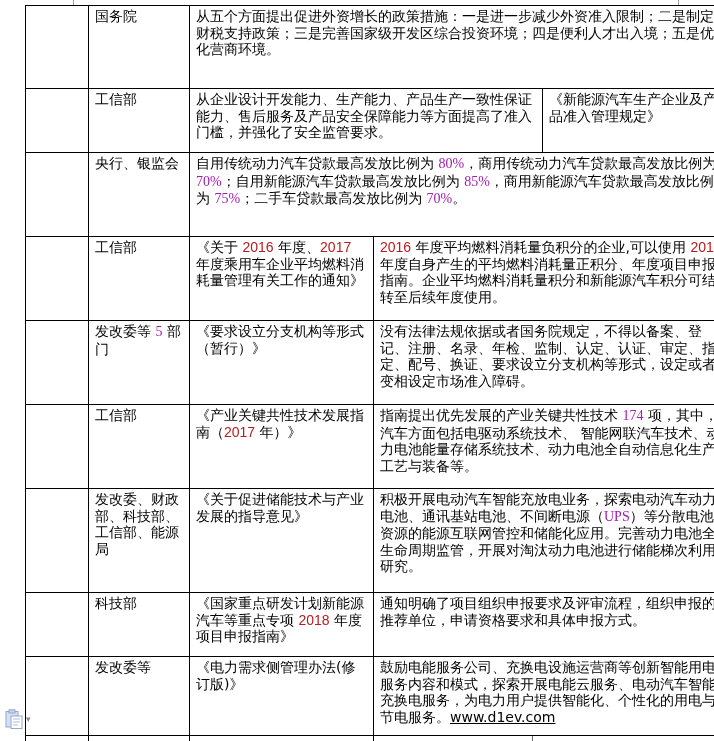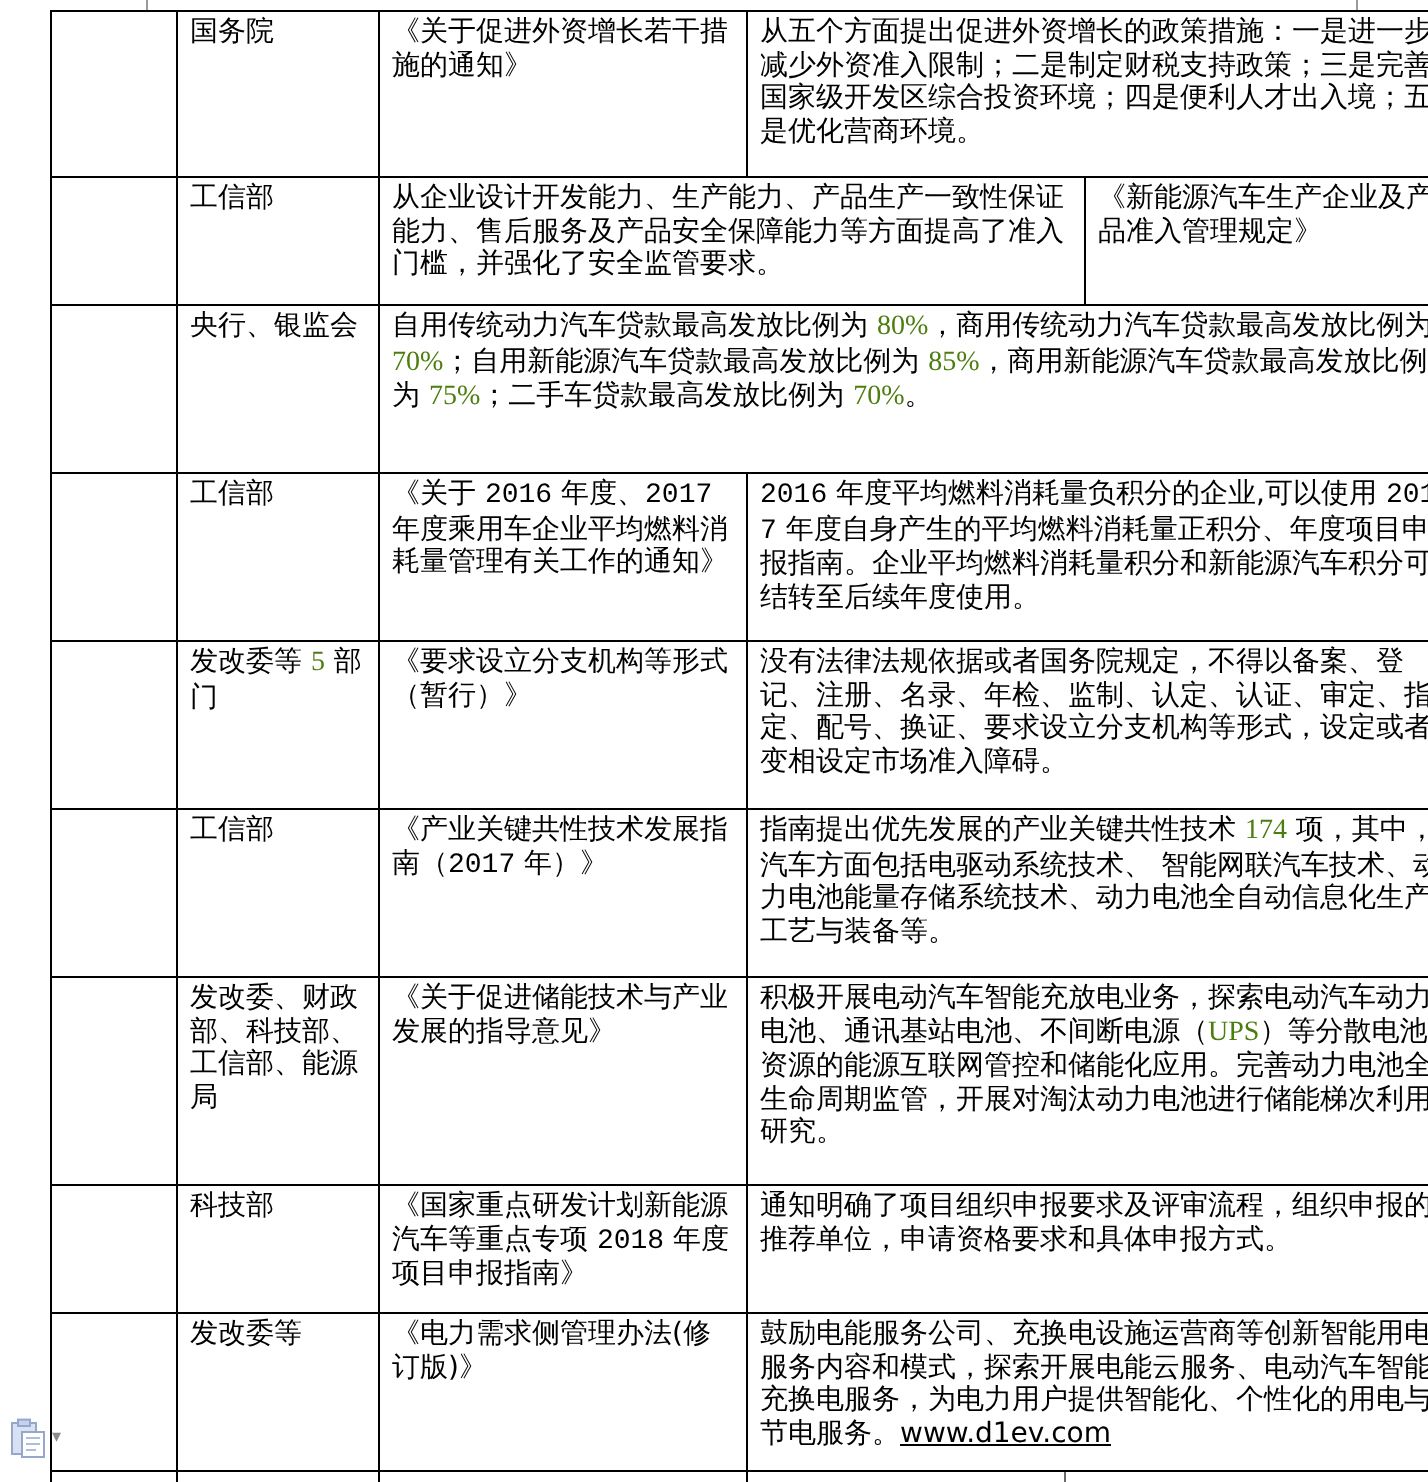--- a/index.html
+++ b/index.html
@@ -13,22 +13,22 @@
   .row{display:flex;box-sizing:border-box;border-bottom:1px solid #000;}
   .cell{box-sizing:border-box;overflow:hidden;padding:2px 4px 0 6px;word-break:break-all;}
   .c0{width:62px;padding:0;}
   .c1{width:101px;border-left:1px solid #000;}
   .c2{width:184px;border-left:1px solid #000;}
   .c3{flex:1;border-left:1px solid #000;}
   .h83{height:83px}.h64{height:64px}.h84{height:84px}.h104{height:104px}.h79{height:79px}
   .partial{height:5px;border-bottom:none;}
   .partial .cell{padding:0;}
   
-  .seg-year{font-family:Liberation Mono, monospace;color:#000000;}
-  .seg-warm{font-family:"Liberation Serif",serif;color:#4d7c0f;}
+  .seg-year{font-family:Liberation Sans, sans-serif;color:#b91c1c;}
+  .seg-warm{font-family:"Liberation Serif",serif;color:#a21caf;}
   .seg-link{color:#000000;text-decoration:underline;cursor:pointer;}
   
   .tick{position:absolute;width:1px;background:#9a9a9a;}
   .tick-top-left{left:73px;top:0;height:5px;}
   .tick-top-right{left:678px;top:0;height:5px;}
   .cursor-tick{position:absolute;left:532px;top:736px;width:1px;height:5px;background:#6a6a6a;}
   
   .paste-btn{position:absolute;left:5px;top:709px;display:flex;align-items:center;gap:3px;cursor:pointer;}
   .paste-arrow{font-size:9px;color:#8a8a8a;line-height:9px;}
 </style>
@@ -38,21 +38,20 @@
 <div class="canvas">
 
   <span class="tick tick-top-left"></span>
   <span class="tick tick-top-right"></span>
 
   <div class="tbl">
 
     <div class="row h83">
       <div class="cell c0"></div>
       <div class="cell c1"><span>国务院</span></div>
-      <div class="cell c2"><span>《关于促进外资增长若干措施的通知》</span></div>
       <div class="cell c3"><span>从五个方面提出促进外资增长的政策措施：一是进一步减少外资准入限制；二是制定财税支持政策；三是完善国家级开发区综合投资环境；四是便利人才出入境；五是优化营商环境。</span></div>
     </div>
 
     <div class="row h64">
       <div class="cell c0"></div>
       <div class="cell c1"><span>工信部</span></div>
       <div class="cell c3"><span>从企业设计开发能力、生产能力、产品生产一致性保证能力、售后服务及产品安全保障能力等方面提高了准入门槛，并强化了安全监管要求。</span></div>
       <div class="cell c2"><span>《新能源汽车生产企业及产品准入管理规定》</span></div>
     </div>
 

